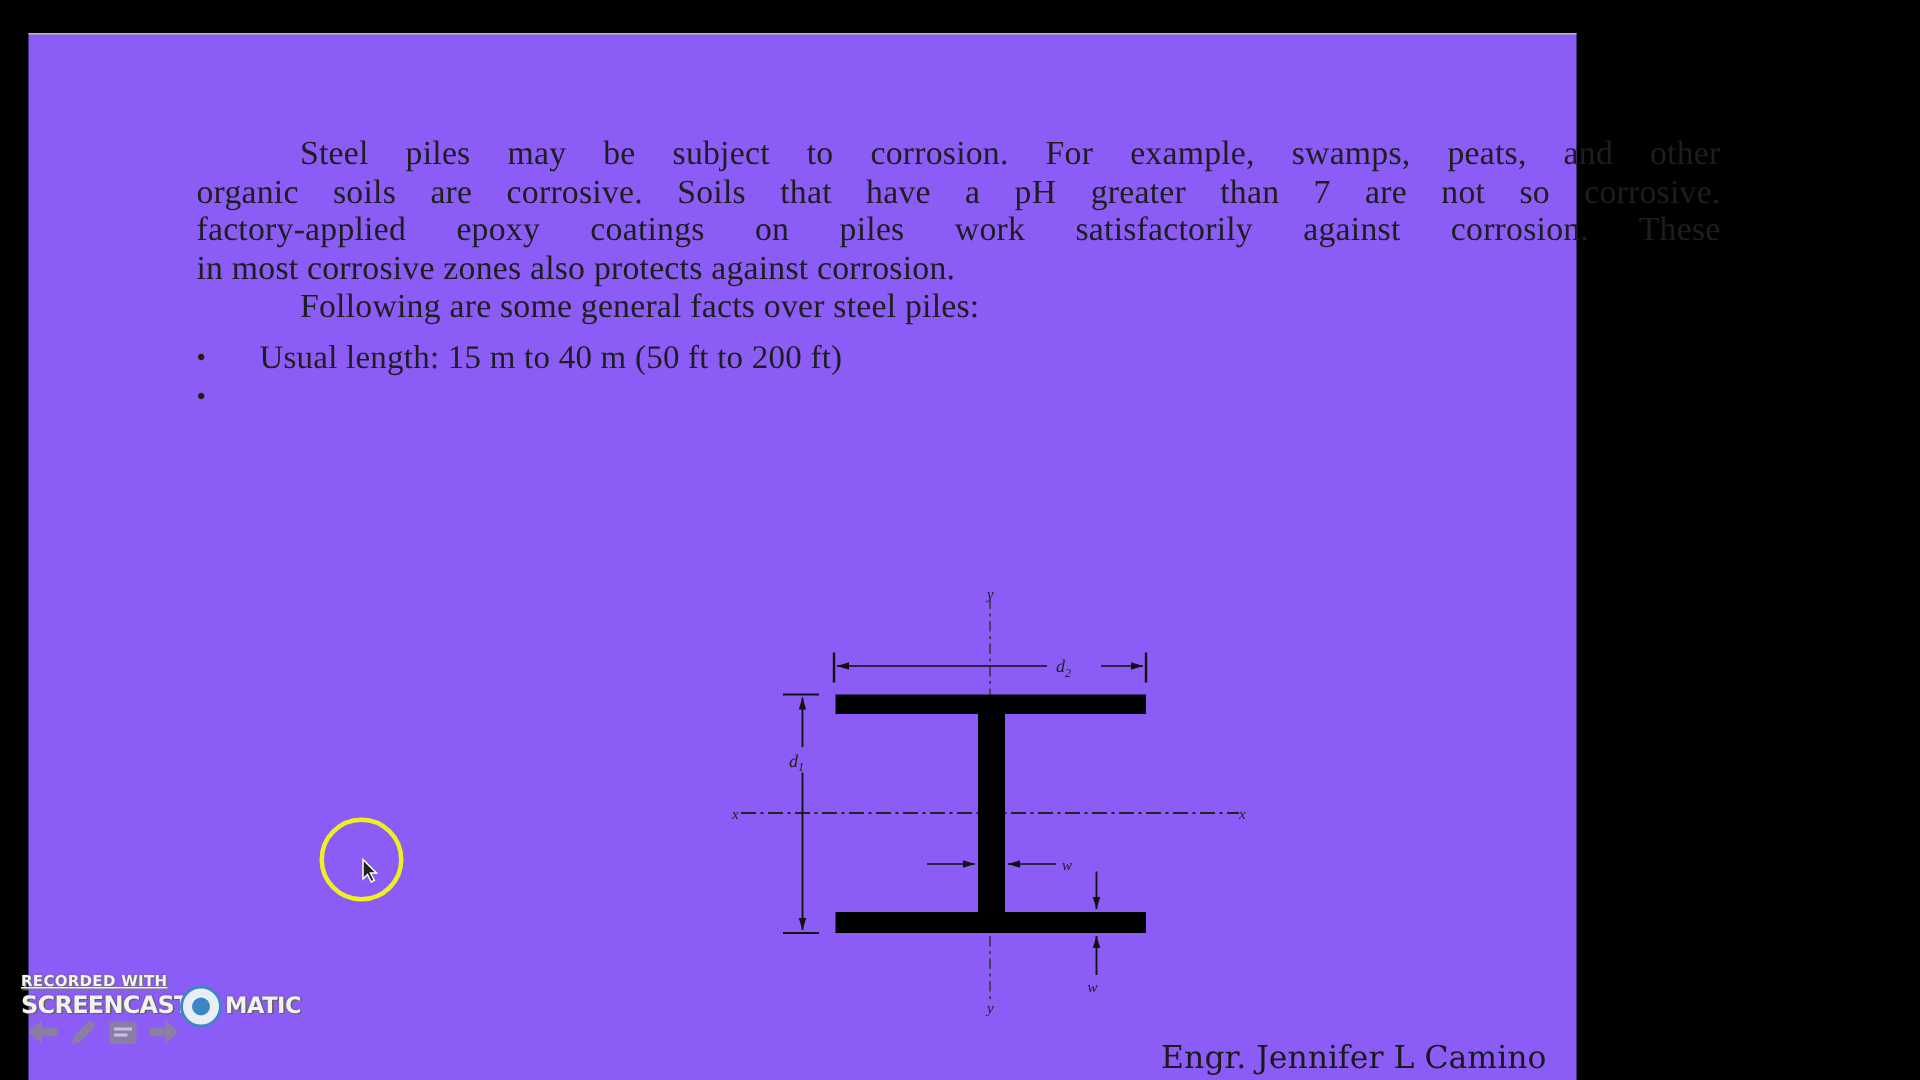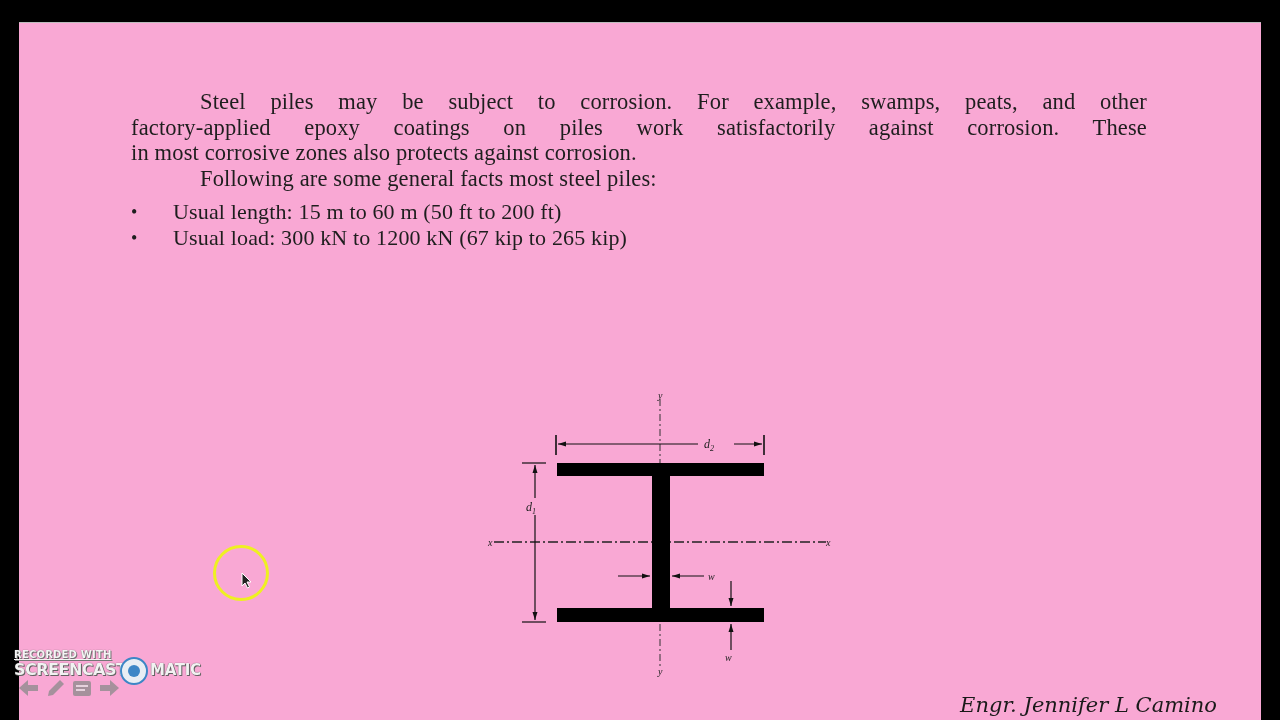--- a/index.html
+++ b/index.html
@@ -6,22 +6,22 @@
     body {
       width: 1280px; height: 720px;
       background: #000;
       position: relative;
       overflow: hidden;
       font-family: "Liberation Serif", "DejaVu Serif", serif;
     }
     .page {
       position: absolute;
       left: 19px; top: 22px;
-      width: 1242px; height: 698px;
-      background: #f9a8d4;
+      width: 1032px; height: 698px;
+      background: #8b5cf6;
       border-top: 1px solid #bdbdbd;
     }
     .text-block {
       position: absolute;
       left: 112px; top: 66px;
       width: 1016px;
       color: #1e1e1e;
       font-size: 22.5px;
       line-height: 25.5px;
       letter-spacing: 0.15px;
@@ -114,48 +114,47 @@
       border-radius: 50%;
       background: #3d86c6;
     }
     .wm-controls {
       position: absolute; left: 4px; top: 31px;
       display: flex; gap: 6px; align-items: center;
     }
     .wm-ctrl { opacity: 0.75; }
     .author {
       position: absolute;
-      right: 44px; bottom: 4px;
+      right: 20px; bottom: 4px;
       font-family: "DejaVu Serif", serif;
-      font-style: italic;
       font-size: 21px;
       color: #1a1a1a;
       white-space: nowrap;
     }
   </style>
 </head>
 <body>
 
 <div class="page">
 
   <div class="text-block">
     <div>
       <span class="para-line indent">Steel piles may be subject to corrosion. For example, swamps, peats, and other</span>
+      <span class="para-line">organic soils are corrosive. Soils that have a pH greater than 7 are not so corrosive.</span>
       <span class="para-line">factory-applied epoxy coatings on piles work satisfactorily against corrosion. These</span>
       <span class="para-line last">in most corrosive zones also protects against corrosion.</span>
     </div>
-    <span class="following">Following are some general facts most steel piles:</span>
+    <span class="following">Following are some general facts over steel piles:</span>
     <ul class="bullets">
       <li>
         <span class="bullet-dot">•</span>
-        <span>Usual length: 15 m to 60 m (50 ft to 200 ft)</span>
+        <span>Usual length: 15 m to 40 m (50 ft to 200 ft)</span>
       </li>
       <li>
         <span class="bullet-dot">•</span>
-        <span>Usual load: 300 kN to 1200 kN (67 kip to 265 kip)</span>
       </li>
     </ul>
   </div>
 
   <svg class="diagram" viewBox="0 0 360 300" width="360" height="300">
     <g font-family="Liberation Serif, serif" font-style="italic" fill="#222">
 
       <line x1="176" y1="14" x2="176" y2="282" stroke="#333" stroke-width="1" stroke-dasharray="7,3,2,3"></line>
       <text x="174" y="14" font-size="10">y</text>
       <text x="174" y="290" font-size="10">y</text>

